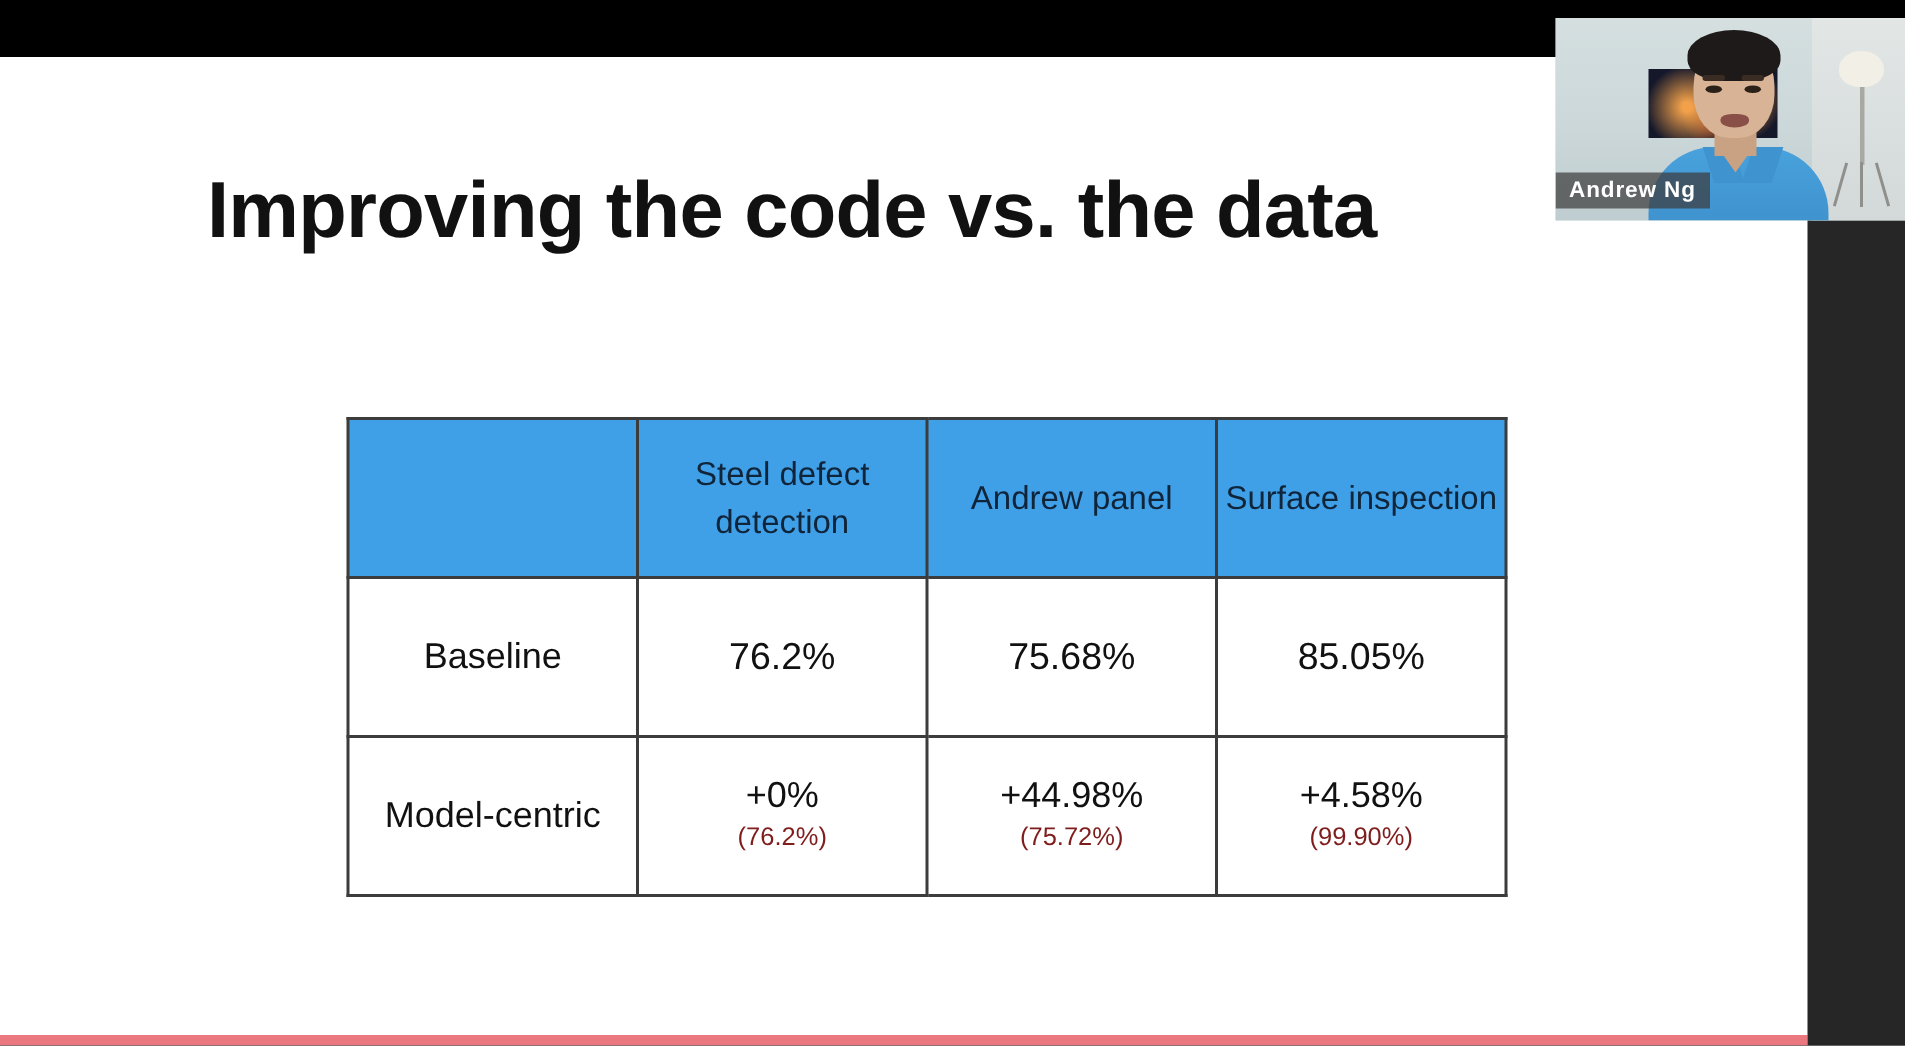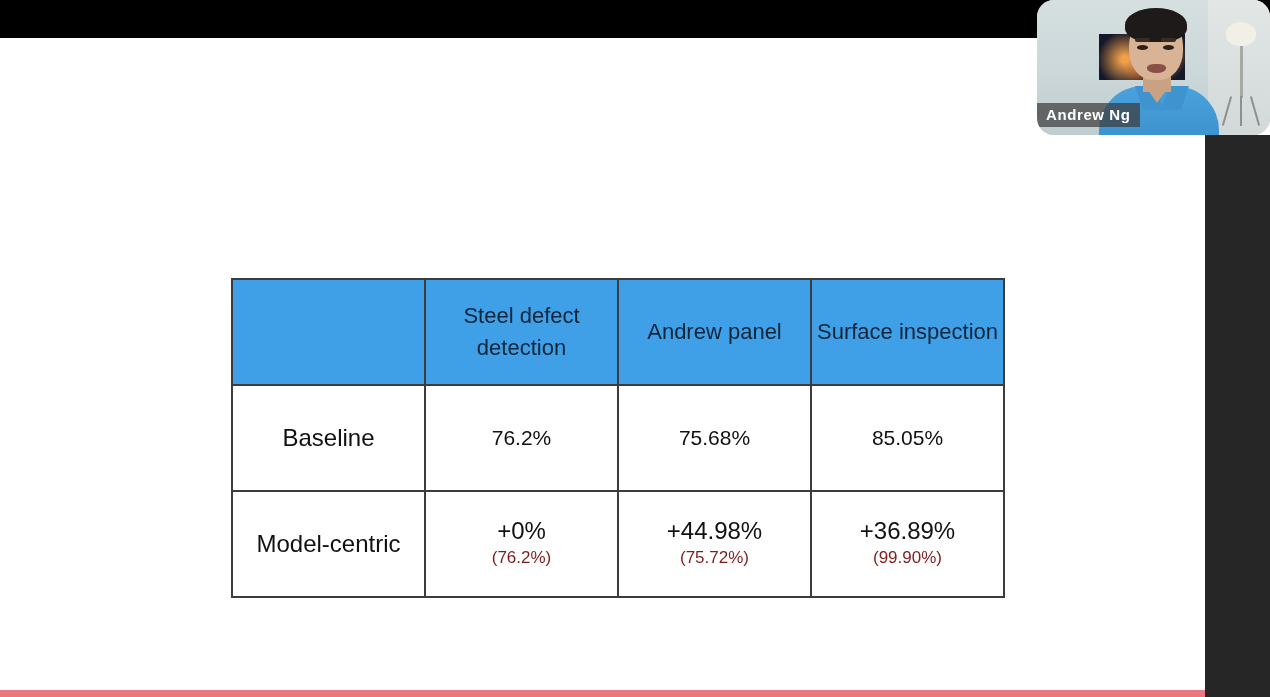--- a/index.html
+++ b/index.html
@@ -106,21 +106,21 @@
     line-height: 1.15;
   }
   .val-sub {
     display: block;
     font-size: 17px;
     color: #7f1d1d;
     line-height: 1.6;
   }
   .single-val {
     display: block;
-    font-size: 21px;
+    font-size: 25px;
     color: #111111;
   }
 
   
   .bottom-band {
     position: absolute;
     left: 0;
     top: 652px;
     width: 1205px;
     height: 45px;
@@ -134,26 +134,25 @@
     font-weight: 400;
     color: rgba(255,255,255,0.38);
     letter-spacing: 1px;
     white-space: nowrap;
   }
 
   
   .video-tile {
     position: absolute;
     left: 1037px;
-    top: 0;
+    top: 12px;
     width: 233px;
     height: 135px;
     overflow: hidden;
     background: #c8d6d8;
-    border-radius: 17px;
   }
   .vt-bg {
     position: absolute;
     inset: 0;
     background: linear-gradient(to bottom, #d5dfe0 0%, #cbd7d9 55%, #bfcdd0 100%);
   }
   .vt-wall-right {
     position: absolute;
     right: 0; top: 0;
     width: 62px; height: 135px;
@@ -283,20 +282,21 @@
 </style>
 </head>
 <body>
 
 <div id="screen">
 
   <div class="top-bar"></div>
 
   <div class="slide">
 
+    <div class="slide-title">Improving the code vs. the data</div>
 
     <table class="result-table">
       <colgroup>
         <col class="c0">
           <col class="cx">
           <col class="cx">
           <col class="cx">
       </colgroup>
       <thead>
         <tr class="hdr-row">
@@ -324,21 +324,21 @@
           <td class="row-label">Model-centric</td>
           <td>
             <span class="val-main">+0%</span>
             <span class="val-sub">(76.2%)</span>
           </td>
           <td>
             <span class="val-main">+44.98%</span>
             <span class="val-sub">(75.72%)</span>
           </td>
           <td>
-            <span class="val-main">+36.89%</span>
+            <span class="val-main">+4.58%</span>
             <span class="val-sub">(99.90%)</span>
           </td>
         </tr>
 
       </tbody>
     </table>
 
     <div class="bottom-band"></div>
     <div class="zoom-watermark">zoom</div>
 

